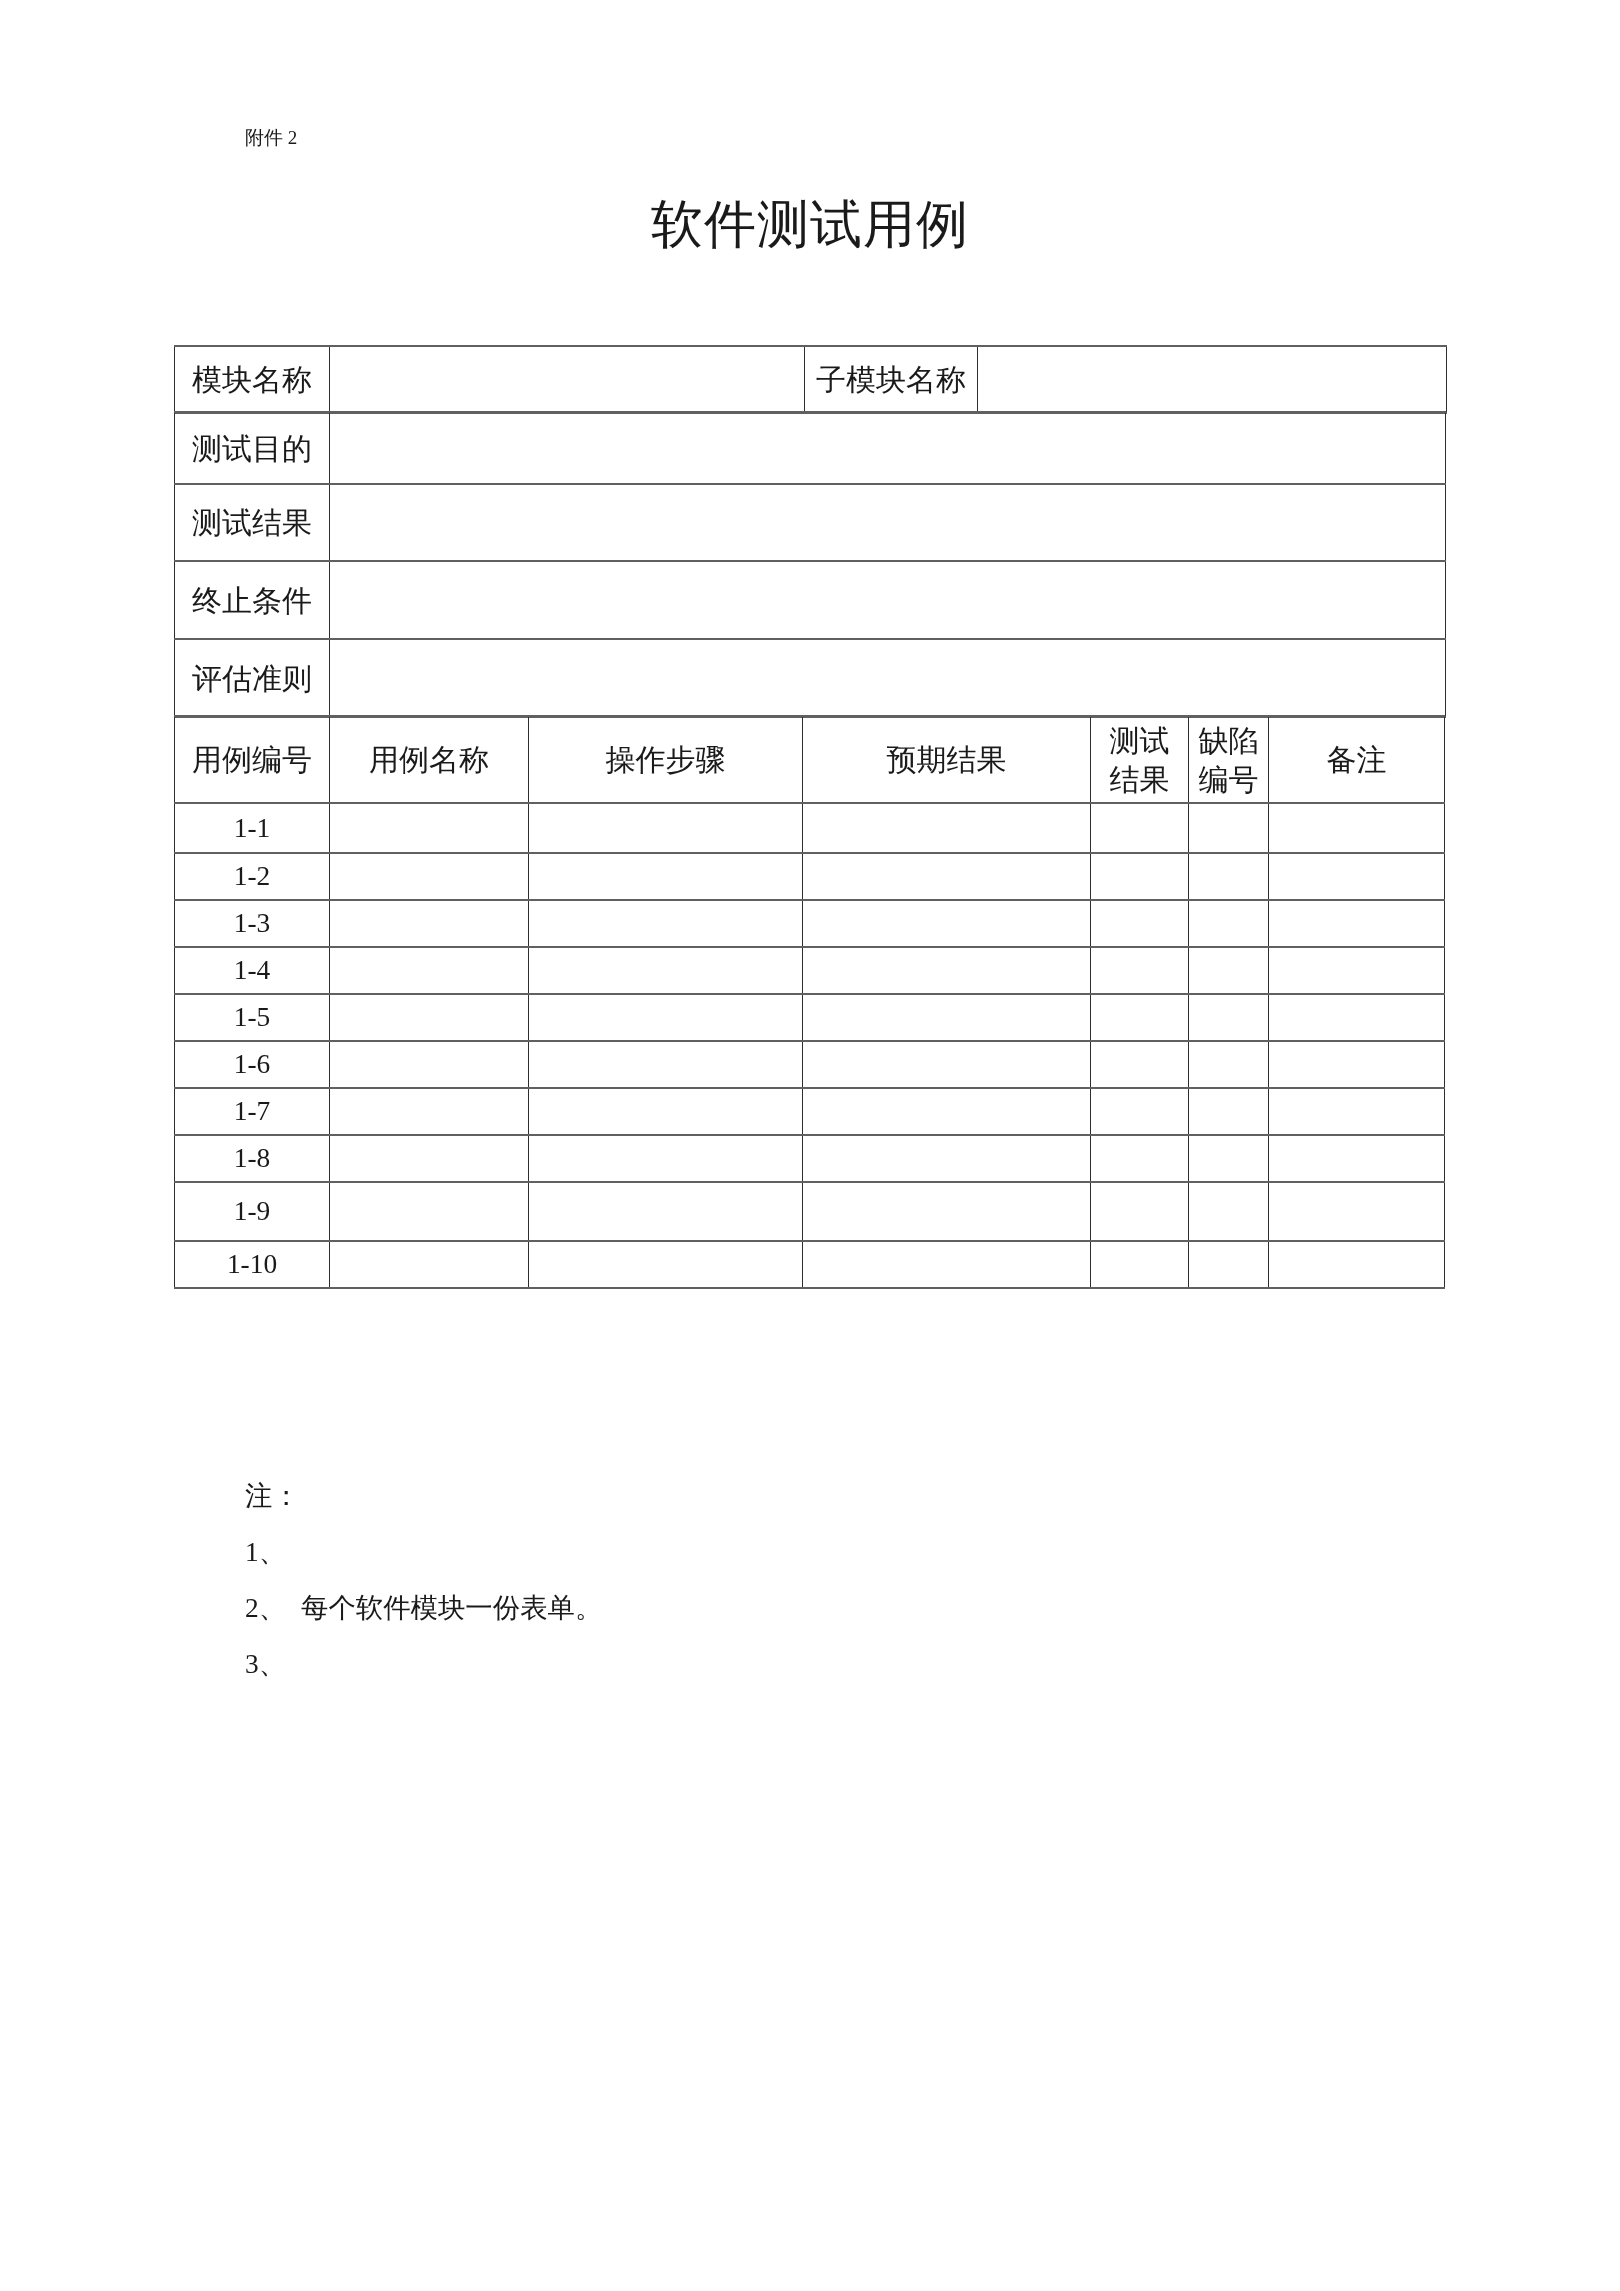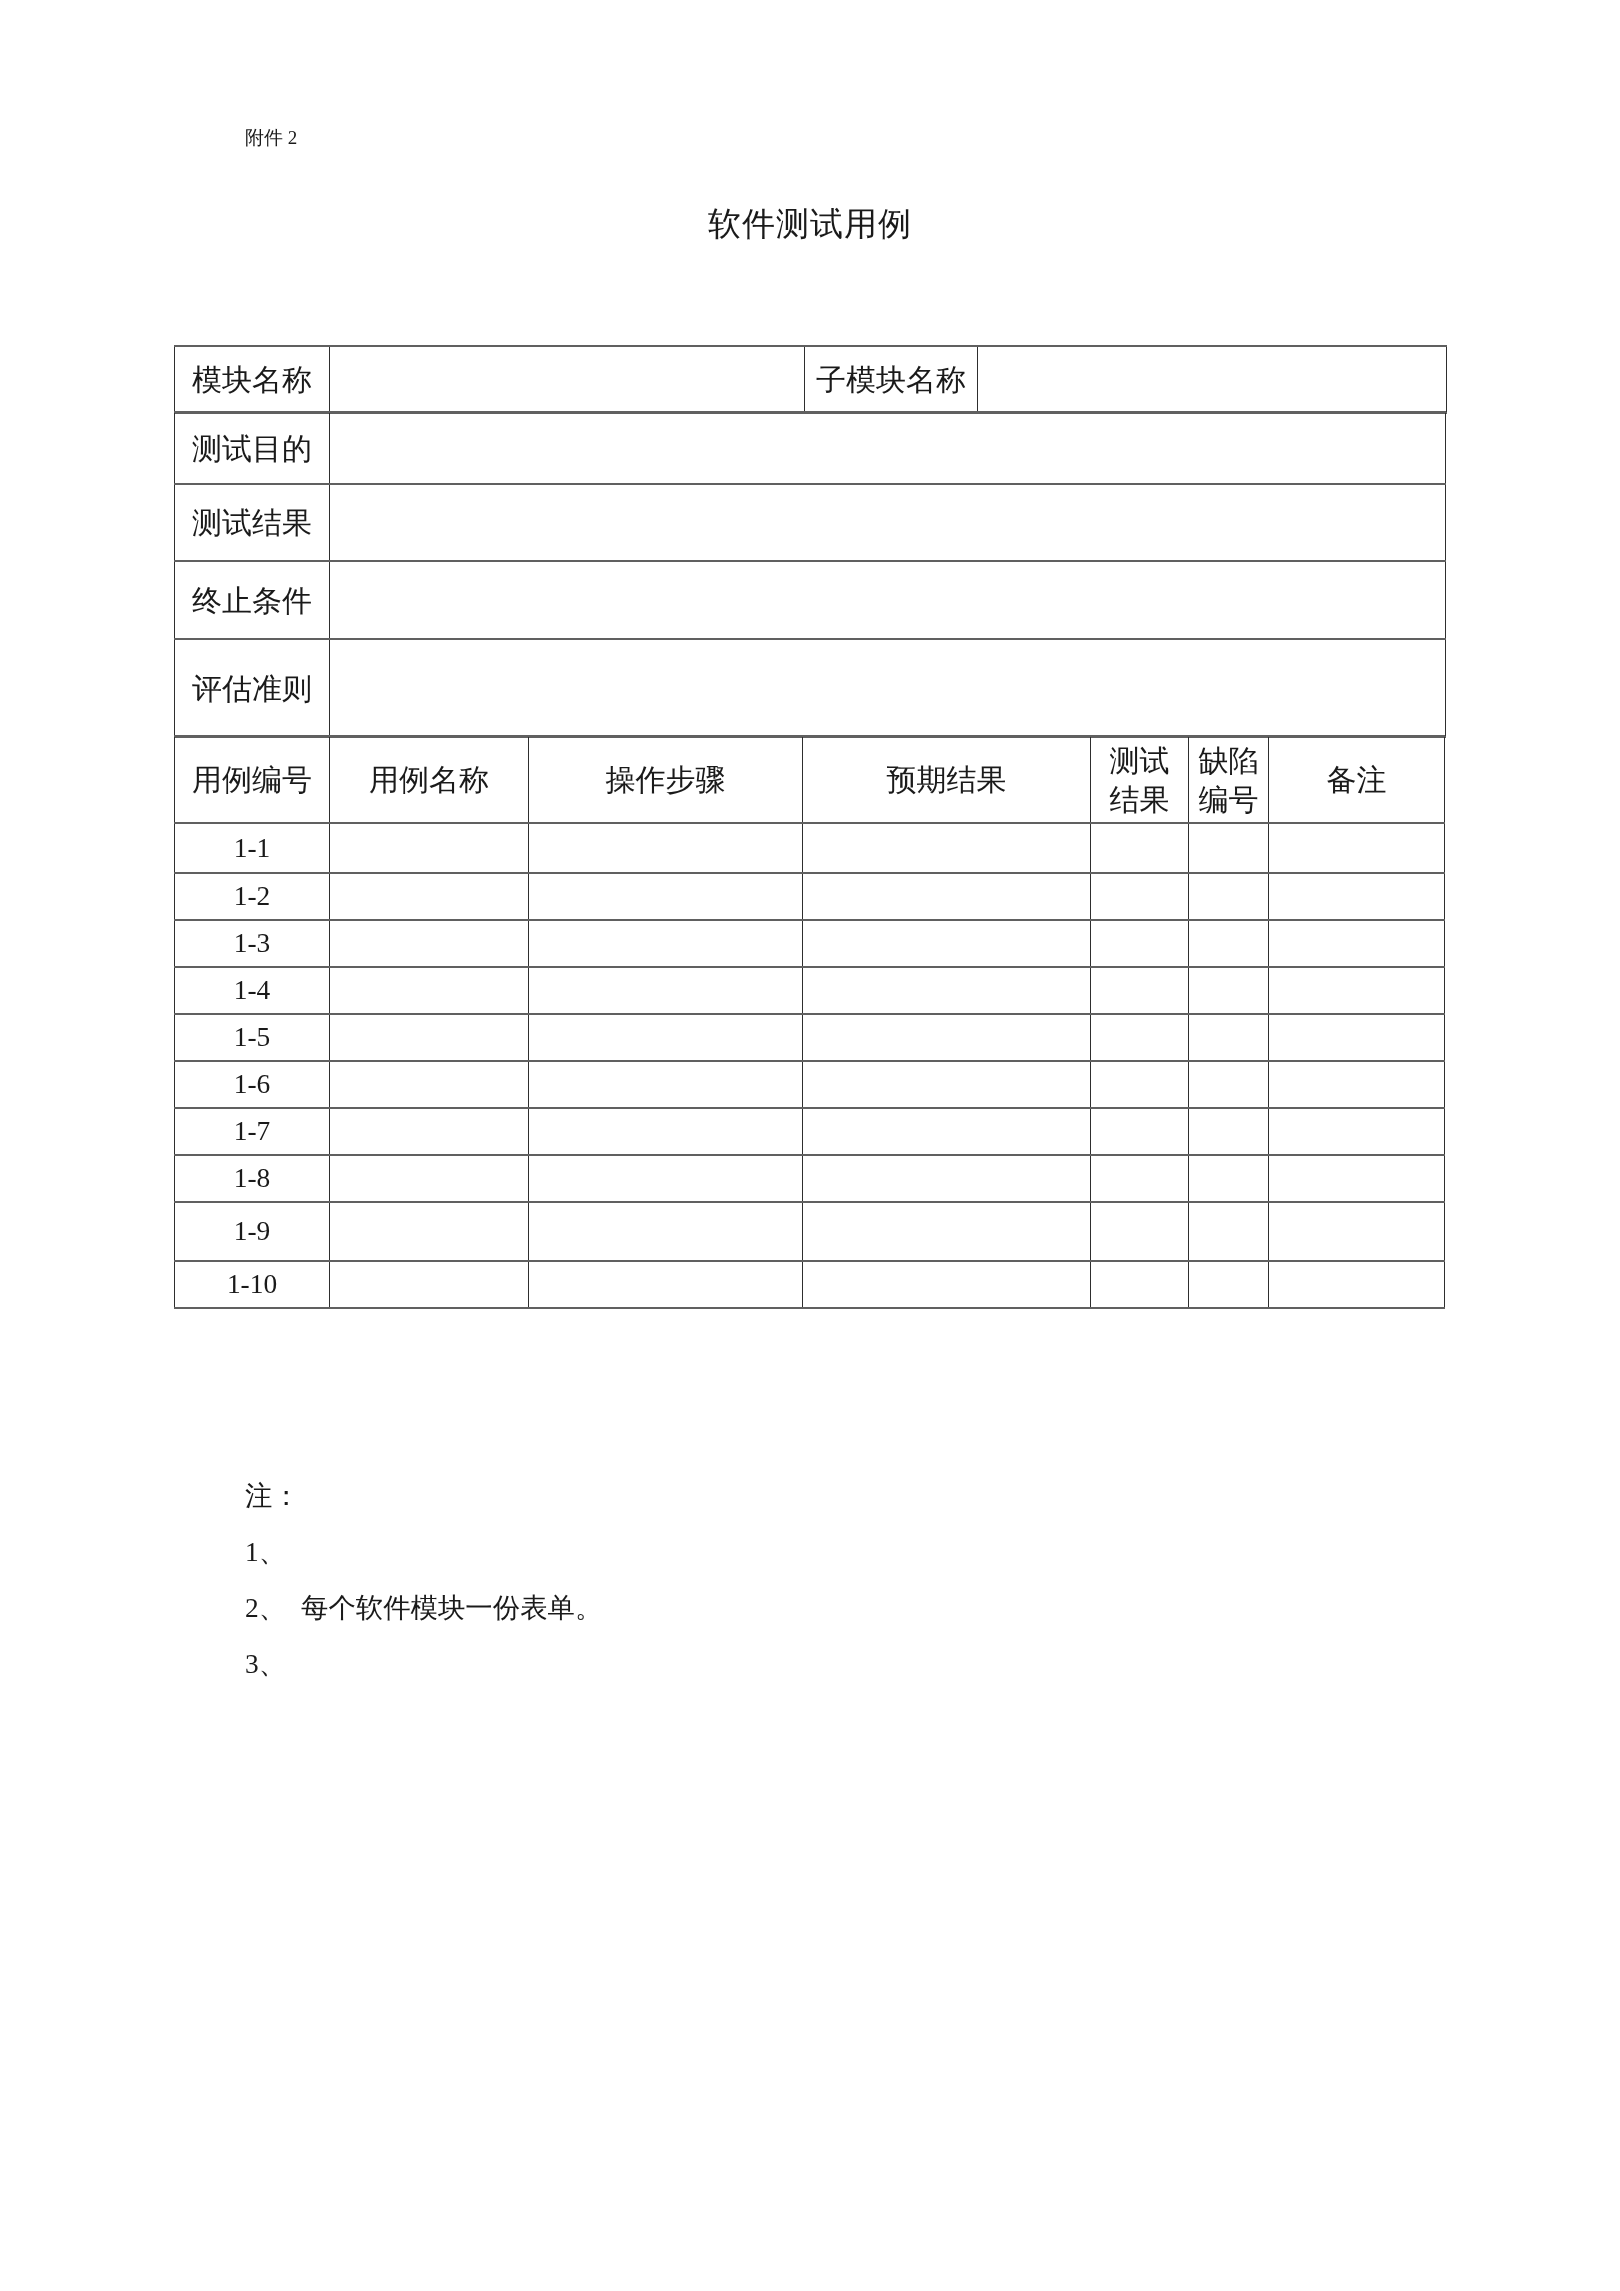--- a/index.html
+++ b/index.html
@@ -21,21 +21,21 @@
     font-size: 19px;
     line-height: 39px;
     white-space: pre;
   }
   .doc-title {
     position: absolute;
     left: 0;
     top: 202px;
     width: 1620px;
     text-align: center;
-    font-size: 33px;
+    font-size: 52px;
     line-height: 45px;
     letter-spacing: 1px;
   }
   .table-wrap {
     position: absolute;
     left: 174px;
     top: 345px;
     width: 1271px;
   }
   table.doc-table {
@@ -120,21 +120,21 @@
       <td class="value-cell"></td>
     </tr>
     <tr style="height:77px">
       <td>测试结果</td>
       <td class="value-cell"></td>
     </tr>
     <tr style="height:78px">
       <td>终止条件</td>
       <td class="value-cell"></td>
     </tr>
-    <tr style="height:98px">
+    <tr style="height:78px">
       <td>评估准则</td>
       <td class="value-cell"></td>
     </tr>
   </tbody>
     </table>
 
   <table class="doc-table">
     <colgroup>
       <col style="width:155px">
         <col style="width:199px">

